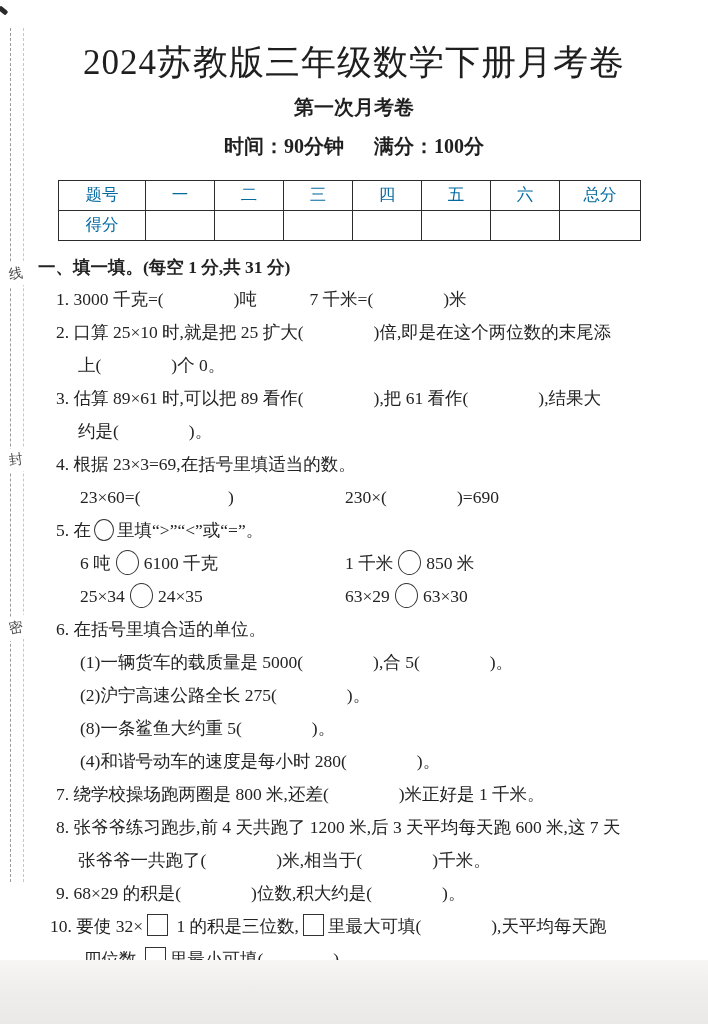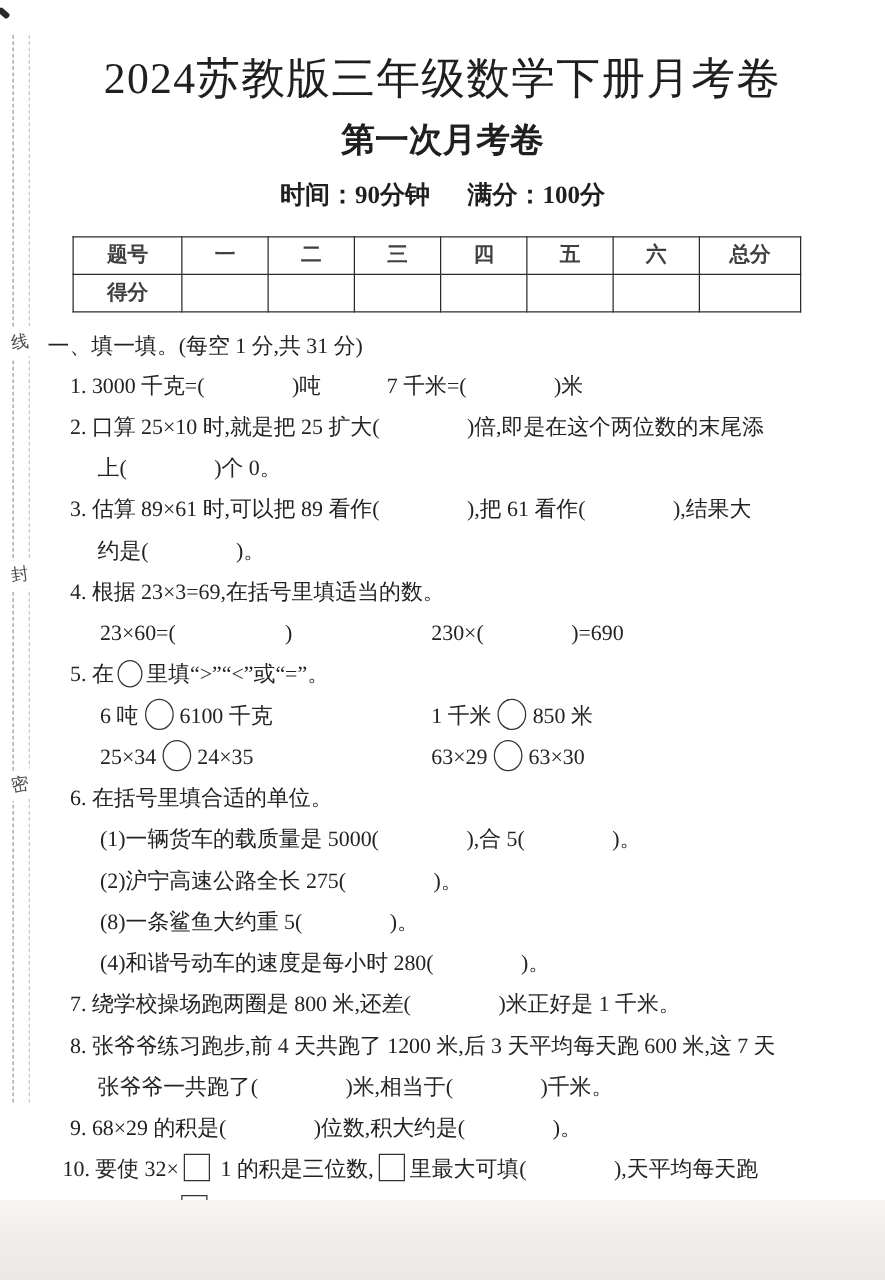--- a/index.html
+++ b/index.html
@@ -17,36 +17,36 @@
     font-size:14px;color:#4a4a4a;background:#fff;padding:3px 0;
     transform:rotate(-8deg);
   }
   .corner-mark{
     position:absolute;left:-2px;top:8px;width:10px;height:5px;
     background:#2a2a2a;transform:rotate(40deg);border-radius:2px;
   }
   
   .headerblock{text-align:center;}
   .exam-title{padding-top:40px;font-size:35px;font-weight:normal;letter-spacing:1px;line-height:1.3;}
-  .exam-subtitle{margin-top:8px;font-size:27px;font-weight:bold;}
+  .exam-subtitle{margin-top:8px;font-size:20px;font-weight:bold;}
   .exam-meta{margin-top:12px;font-size:20px;font-weight:bold;}
   .exam-meta .gap{display:inline-block;width:30px;}
   
   .tablewrap{margin:20px 0 0 58px;}
   table.score{border-collapse:collapse;table-layout:fixed;}
   table.score td{
     border:1.6px solid #2c2c2c;text-align:center;vertical-align:middle;
-    font-size:16.5px;padding:0;height:29px;color:#404040;font-weight:bold;
+    font-size:16.5px;padding:0;height:29px;color:#0369a1;
   }
   td.c-label{width:86px;}
   td.c-num{width:68px;}
   td.c-total{width:80px;}
   
   .content{margin-top:10px;padding-left:56px;font-size:17.5px;color:#232323;}
-  .sec-heading{margin-left:-18px;height:32px;line-height:32px;white-space:nowrap;}
+  .sec-heading{margin-left:-18px;height:32px;line-height:32px;white-space:nowrap;font-weight:bold;}
   .line{height:33px;line-height:33px;white-space:nowrap;}
   .line.cont{padding-left:22px;}
   .line.sub{padding-left:24px;}
   .line.row-indent{padding-left:24px;}
   .line.q10start{margin-left:-6px;}
   .line.q10cont{padding-left:28px;}
   .pair.w1,.eq.w1{display:inline-block;width:265px;}
   
   .circle{
     display:inline-block;width:21px;height:23px;border:1.6px solid #333;

